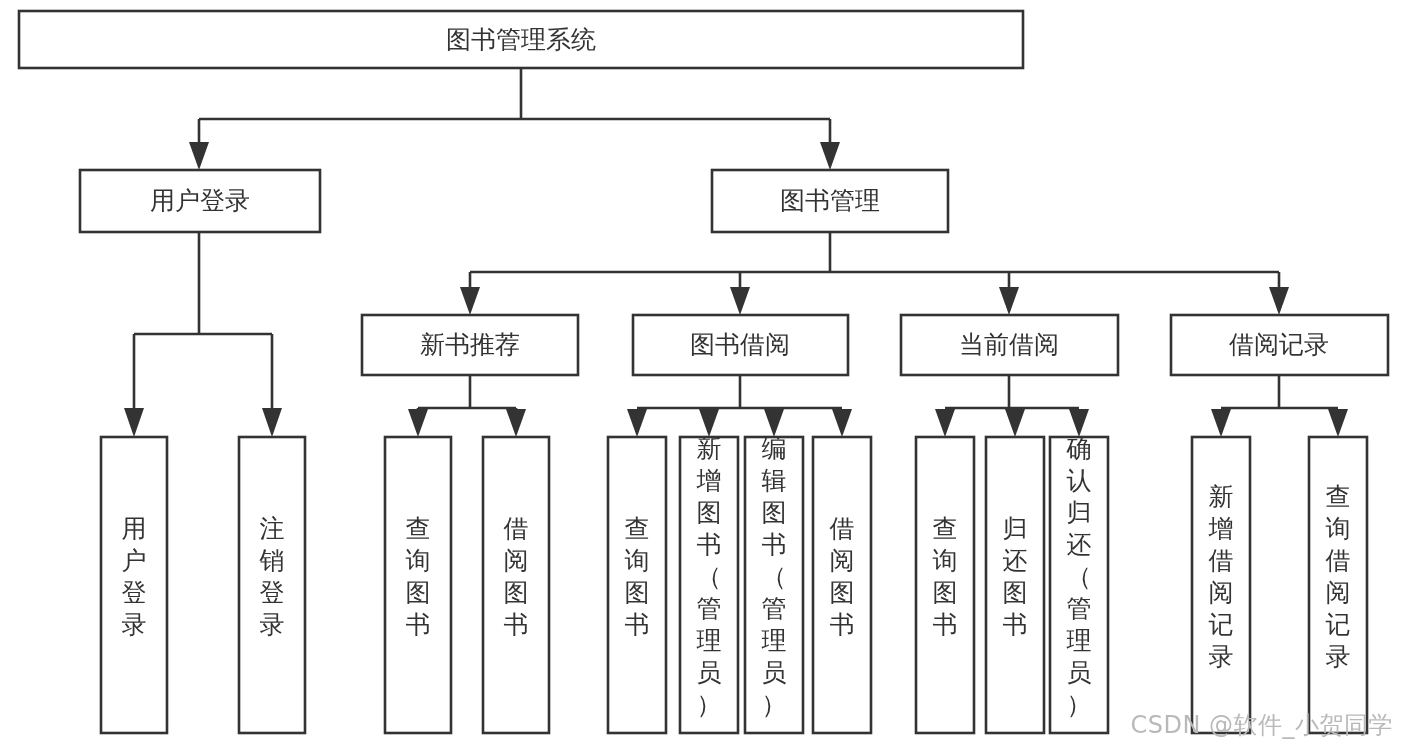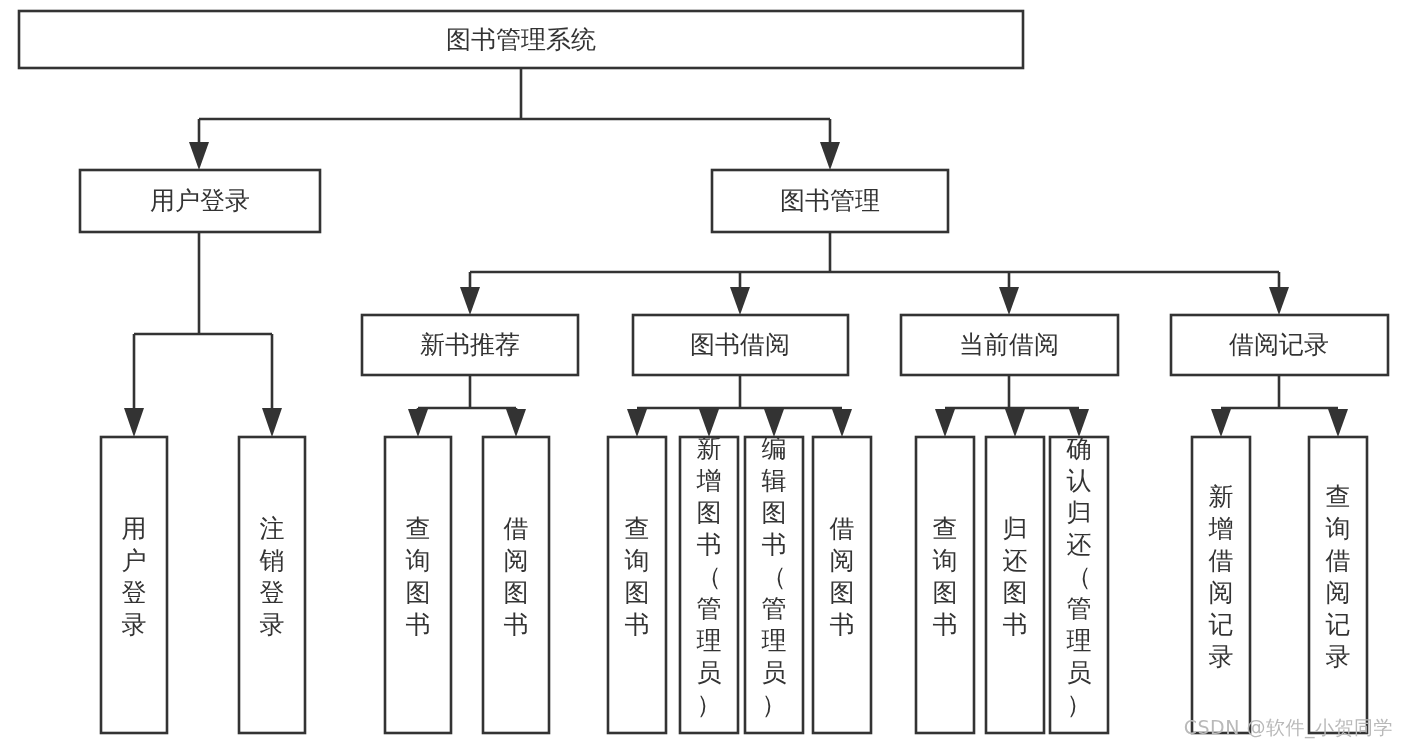--- a/index.html
+++ b/index.html
@@ -50,21 +50,21 @@
     font-family: "DejaVu Sans", "Liberation Sans", sans-serif;
     fill: #333333;
     font-size: 25px;
     text-anchor: middle;
   }
   .watermark {
     position: absolute;
     right: 12px;
     bottom: 6px;
     font-family: "DejaVu Sans", "Liberation Sans", sans-serif;
-    font-size: 19px;
+    font-size: 24px;
     color: #b9b9b9;
     letter-spacing: 0.5px;
     white-space: nowrap;
     pointer-events: none;
   }
 </style>
 </head>
 <body>
 
 <div id="stage">

